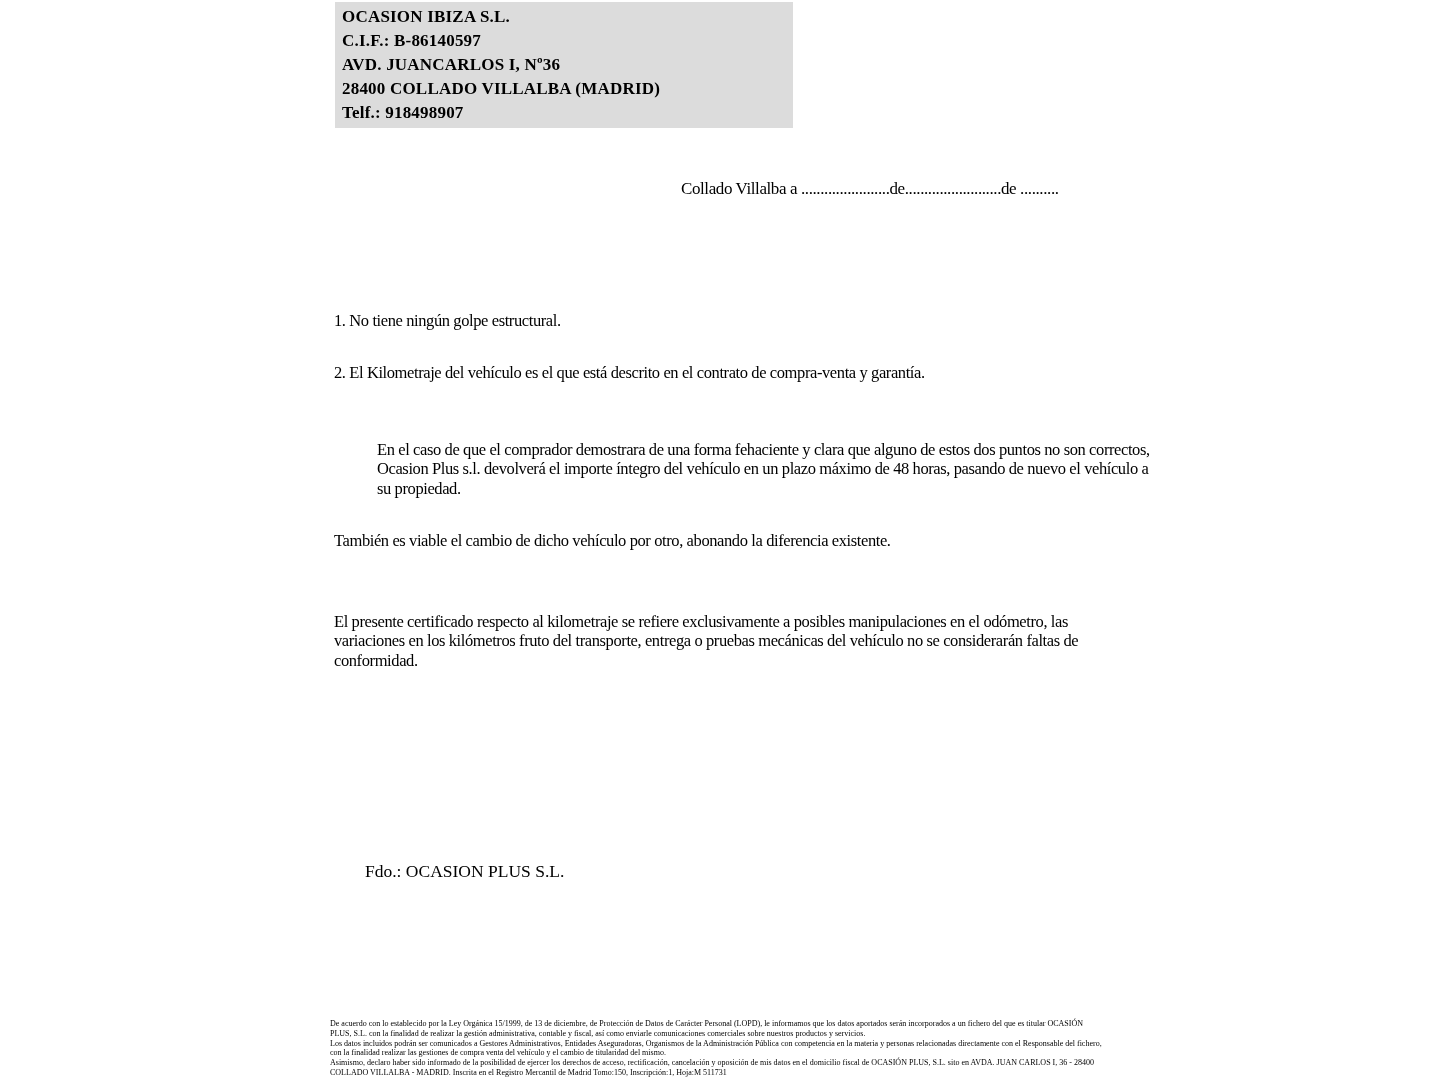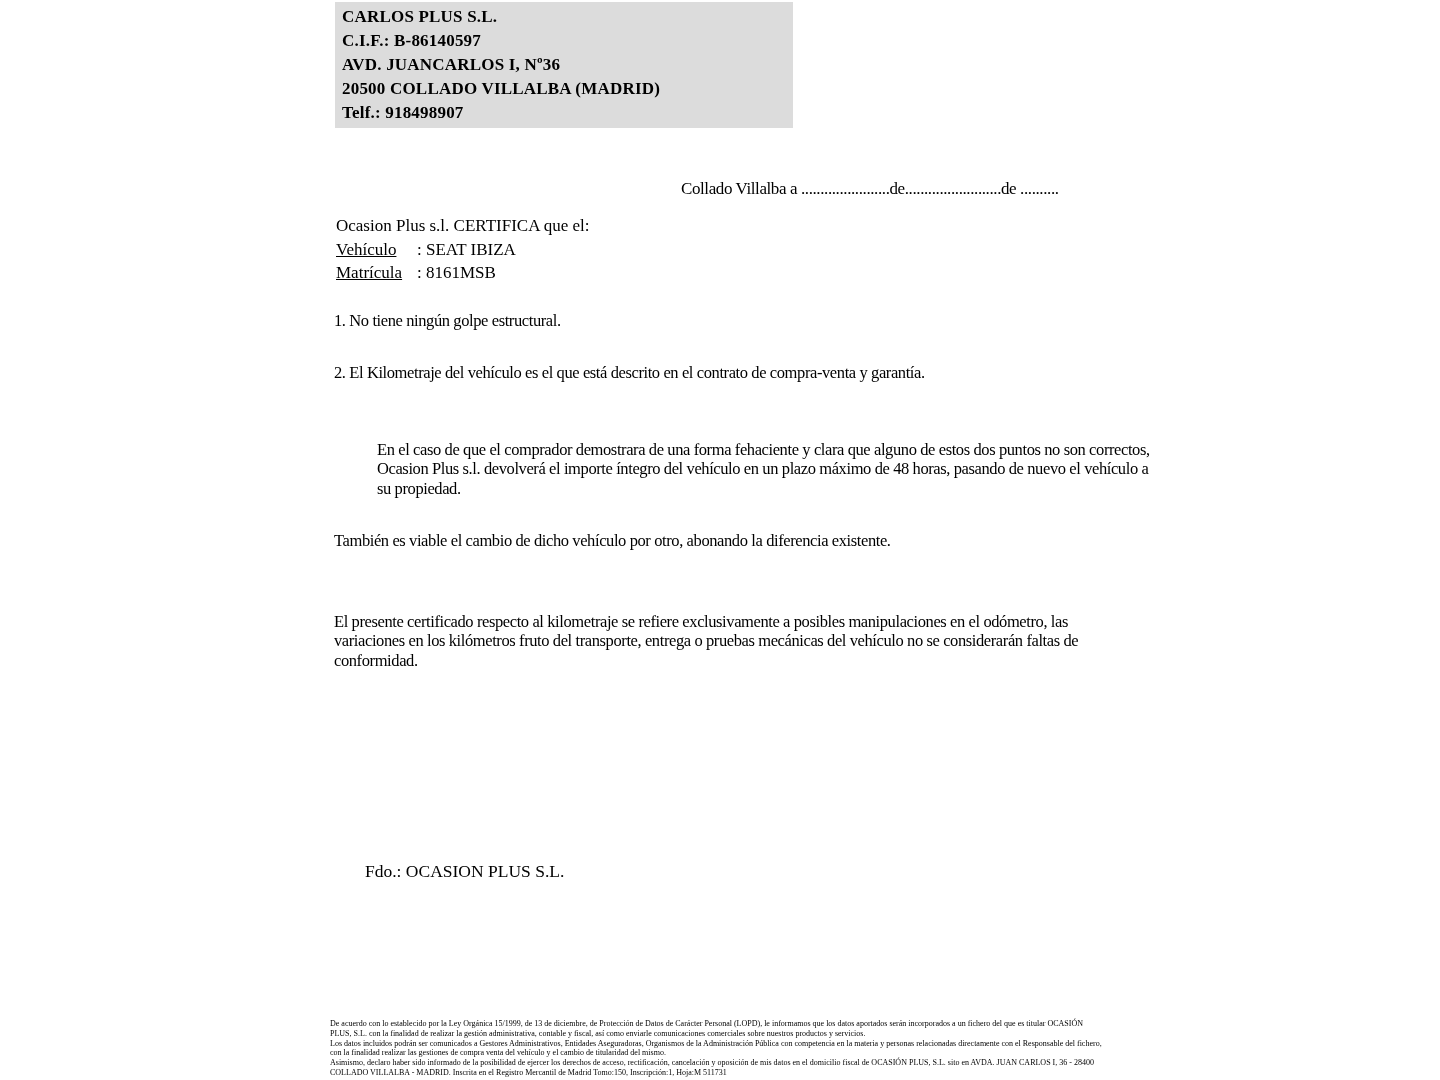--- a/index.html
+++ b/index.html
@@ -83,34 +83,29 @@
     line-height: 9.8px;
     letter-spacing: 0;
   }
 </style>
 </head>
 <body>
 
 <div class="doc">
 
   <div class="header-box">
-    <div>CARLOS PLUS S.L.</div>
+    <div>OCASION IBIZA S.L.</div>
     <div>C.I.F.: B-86140597</div>
     <div>AVD. JUANCARLOS I, Nº36</div>
-    <div>20500 COLLADO VILLALBA (MADRID)</div>
+    <div>28400 COLLADO VILLALBA (MADRID)</div>
     <div>Telf.: 918498907</div>
   </div>
 
   <div class="date-line">Collado Villalba a .......................de.........................de ..........</div>
 
-  <div class="cert-block">
-    <div>Ocasion Plus s.l. CERTIFICA que el:</div>
-    <div class="cert-row"><span class="cert-label">Vehículo</span><span class="cert-value">: SEAT IBIZA</span></div>
-    <div class="cert-row"><span class="cert-label">Matrícula</span><span class="cert-value">: 8161MSB</span></div>
-  </div>
 
   <div class="point p1">1. No tiene ningún golpe estructural.</div>
   <div class="point p2">2. El Kilometraje del vehículo es el que está descrito en el contrato de compra-venta y garantía.</div>
 
   <div class="para para1">En el caso de que el comprador demostrara de una forma fehaciente y clara que alguno de estos dos puntos no son correctos, Ocasion Plus s.l. devolverá el importe íntegro del vehículo en un plazo máximo de 48 horas, pasando de nuevo el vehículo a su propiedad.</div>
   <div class="para para2">También es viable el cambio de dicho vehículo por otro, abonando la diferencia existente.</div>
   <div class="para para4">El presente certificado respecto al kilometraje se refiere exclusivamente a posibles manipulaciones en el odómetro, las variaciones en los kilómetros fruto del transporte, entrega o pruebas mecánicas del vehículo no se considerarán faltas de conformidad.</div>
 
   <div class="signature">Fdo.: OCASION PLUS S.L.</div>
 

